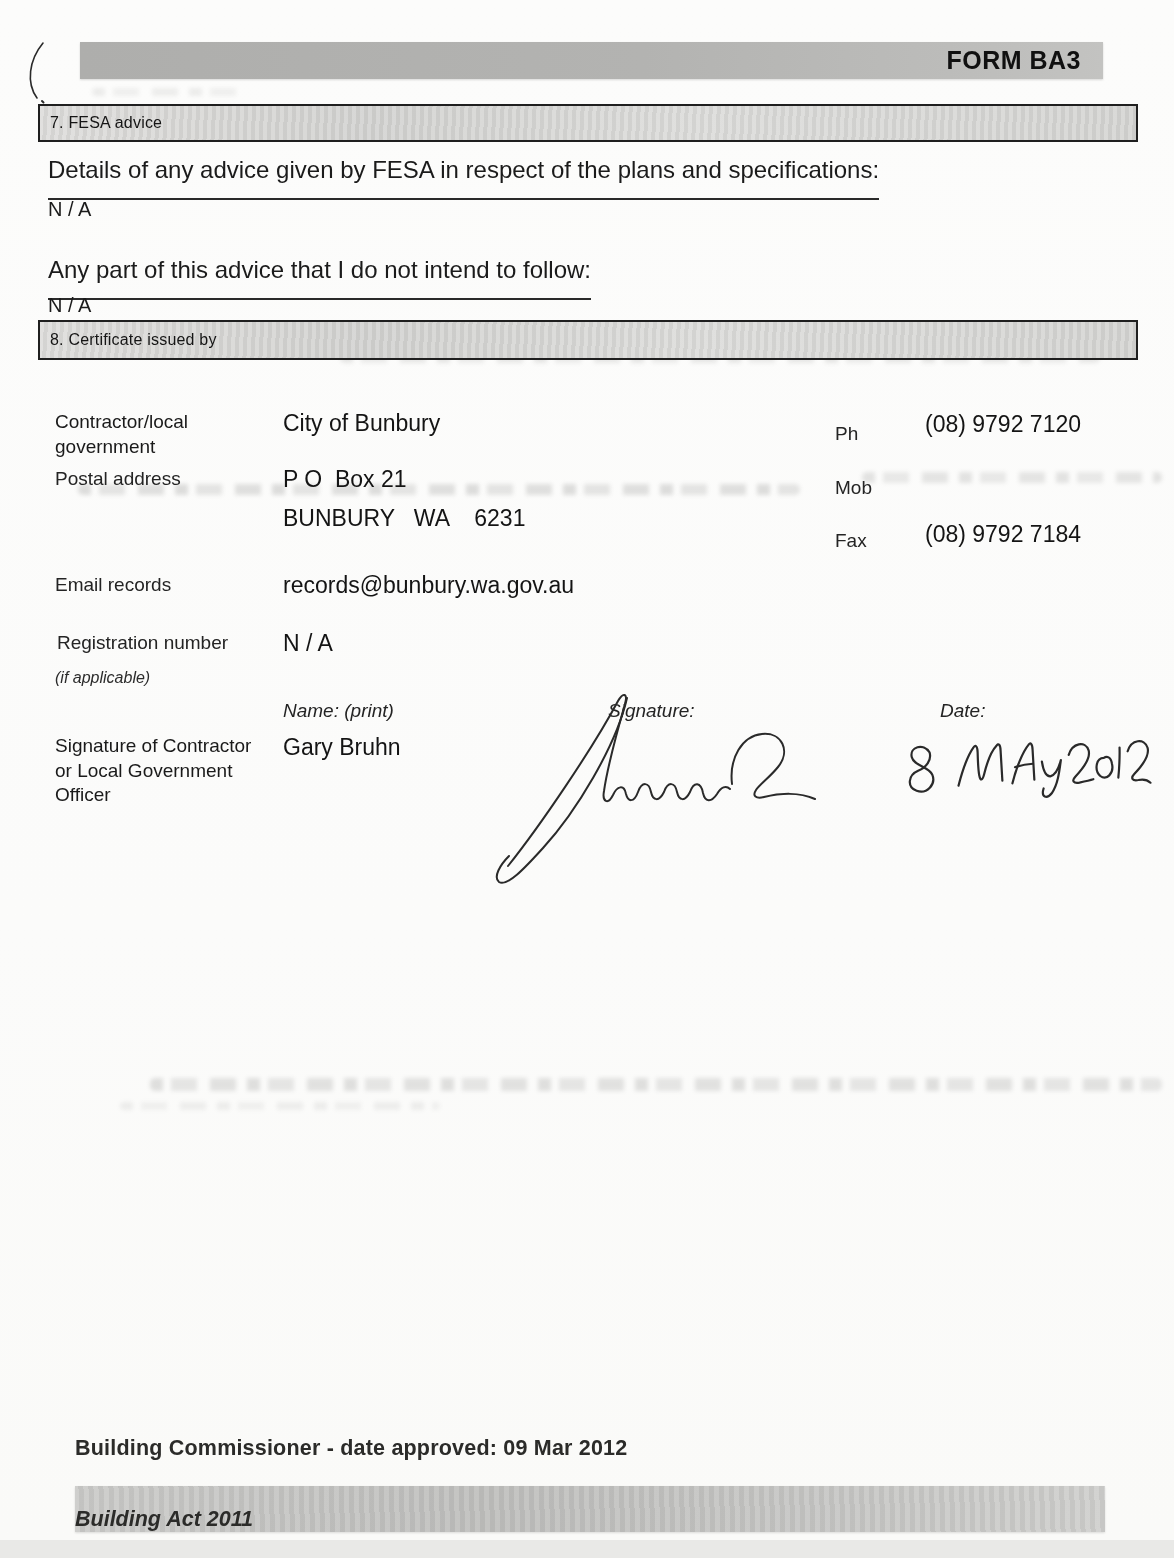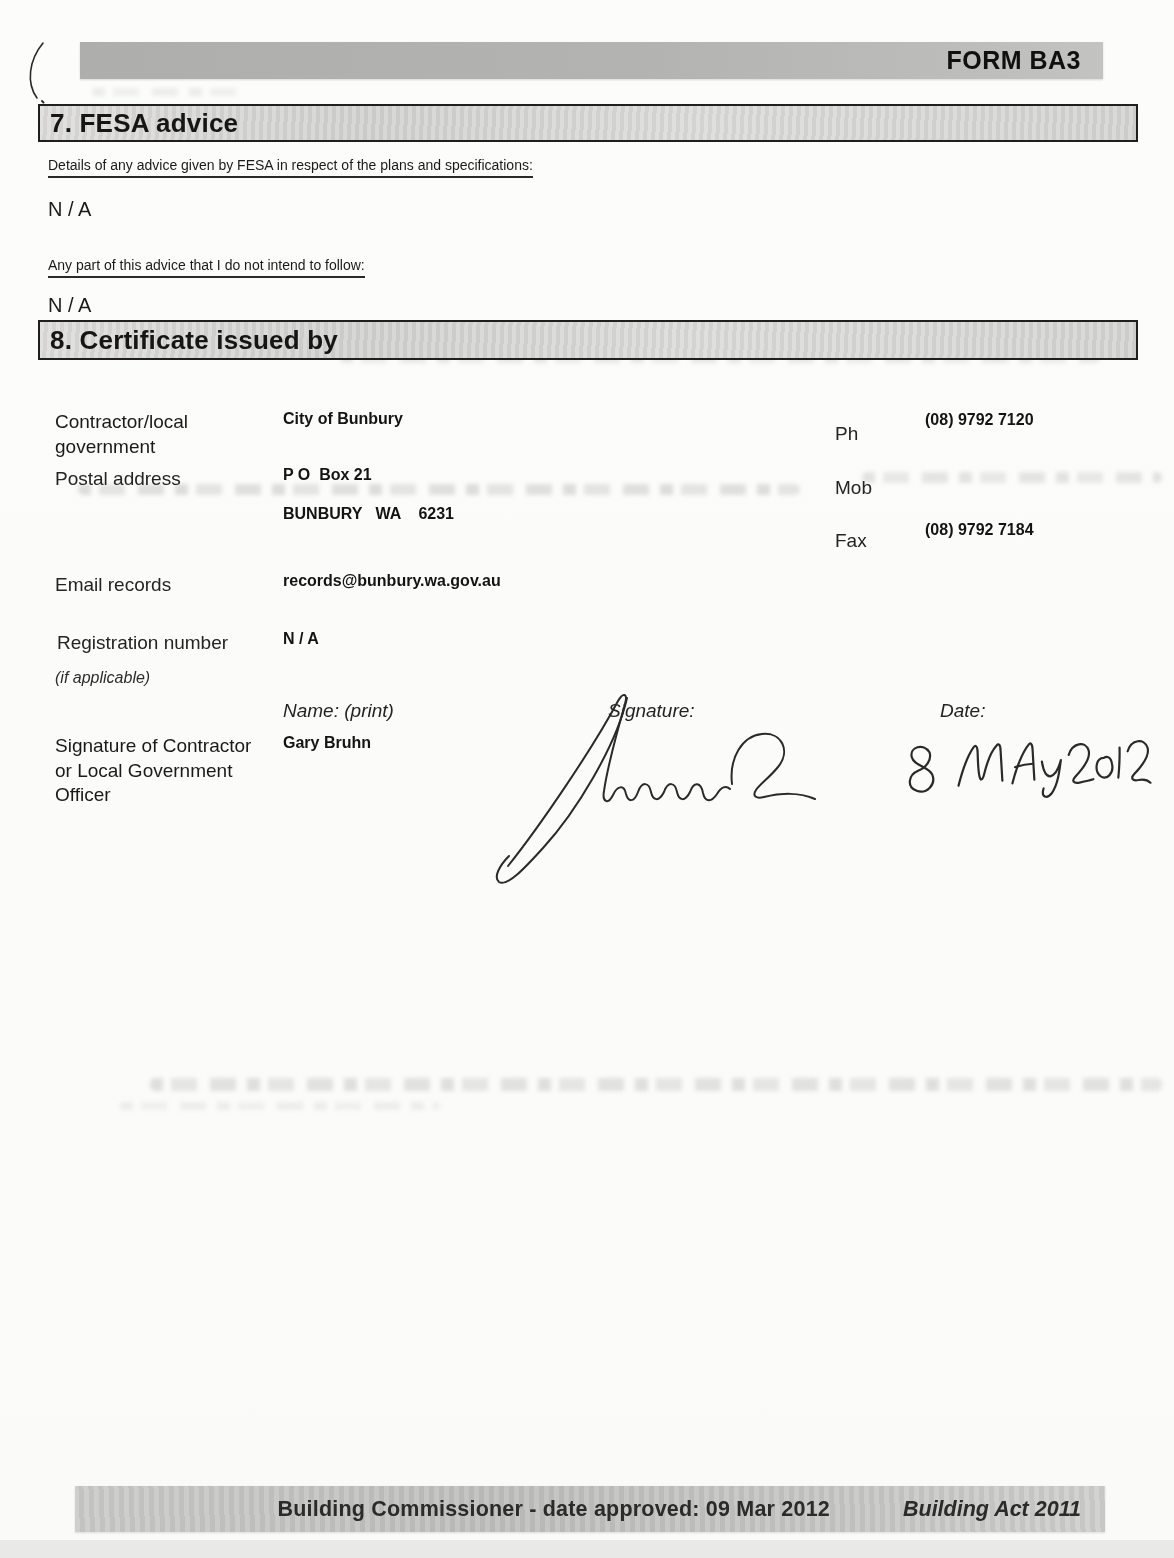--- a/index.html
+++ b/index.html
@@ -30,35 +30,35 @@
   .section-box{
     left:38px;width:1100px;height:38px;
     border:2px solid #1f1f1f;
     background:
       repeating-linear-gradient(93deg, rgba(255,255,255,.10) 0 4px, rgba(0,0,0,.045) 4px 8px),
       linear-gradient(90deg,#dedddb 0%,#d3d3d1 30%,#dcdcda 60%,#d5d5d3 100%);
     display:flex;align-items:center;
     padding-left:10px;box-sizing:border-box;
   }
   .section-box .section-title{
-    font-weight:bold;font-size:26px;color:#151515;letter-spacing:.2px;
+    font-weight:normal;font-size:16px;color:#151515;letter-spacing:.2px;
   }
 
   .q-label{
-    font-size:14px;color:#1b1b1b;
+    font-size:24px;color:#1b1b1b;
     border-bottom:2px solid #2a2a2a;
-    padding-bottom:3px;
+    padding-bottom:14px;
     display:inline-block;
     text-align:right;
   }
   .q-value{font-size:20px;color:#1b1b1b;}
 
   .f-label{font-size:19px;color:#242424;}
   .f-label-bold{font-size:19px;font-weight:normal;color:#1a1a1a;line-height:1.3;}
-  .f-value{font-size:16px;font-weight:bold;color:#141414;white-space:pre;}
+  .f-value{font-size:23px;font-weight:normal;color:#141414;white-space:pre;}
   .f-italic{font-size:19px;font-style:italic;color:#242424;}
   .f-note{font-size:16px;font-style:italic;color:#2c2c2c;}
 
   
   .ghost{
     background:repeating-linear-gradient(90deg,
       rgba(118,118,116,.55) 0 13px, rgba(118,118,116,0) 13px 21px,
       rgba(118,118,116,.42) 21px 47px, rgba(118,118,116,0) 47px 60px,
       rgba(118,118,116,.5) 60px 86px, rgba(118,118,116,0) 86px 97px);
     filter:blur(2.2px);
@@ -67,23 +67,24 @@
 
   svg.ink{overflow:visible;}
   svg.ink path{fill:none;stroke:#2a2a2a;stroke-linecap:round;stroke-linejoin:round;}
 
   
   .footer-bar{
     left:75px;top:1486px;width:1030px;height:46px;
     background:
       repeating-linear-gradient(88deg, rgba(255,255,255,.08) 0 5px, rgba(0,0,0,.04) 5px 10px),
       linear-gradient(90deg,#cbcbc9 0%,#bfbfbd 40%,#c7c7c5 75%,#cfcfcd 100%);
-    display:flex;align-items:center;justify-content:flex-end;
-    gap:73px;padding-right:24px;box-sizing:border-box;
+    display:flex;justify-content:flex-end;
+    gap:46px;padding-right:24px;box-sizing:border-box;
     box-shadow:0 1px 2px rgba(0,0,0,.12);
+    flex-direction:column;
   }
   .footer-bar .approved{font-weight:bold;font-size:21.5px;color:#2b2b29;letter-spacing:.2px;}
   .footer-bar .act{font-weight:bold;font-style:italic;font-size:21.5px;color:#2b2b29;}
 </style>
 </head>
 <body>
 
 <div class="page">
 
   <svg class="abs ink" style="left:16px;top:38px" width="40" height="64" viewBox="0 0 40 64">

